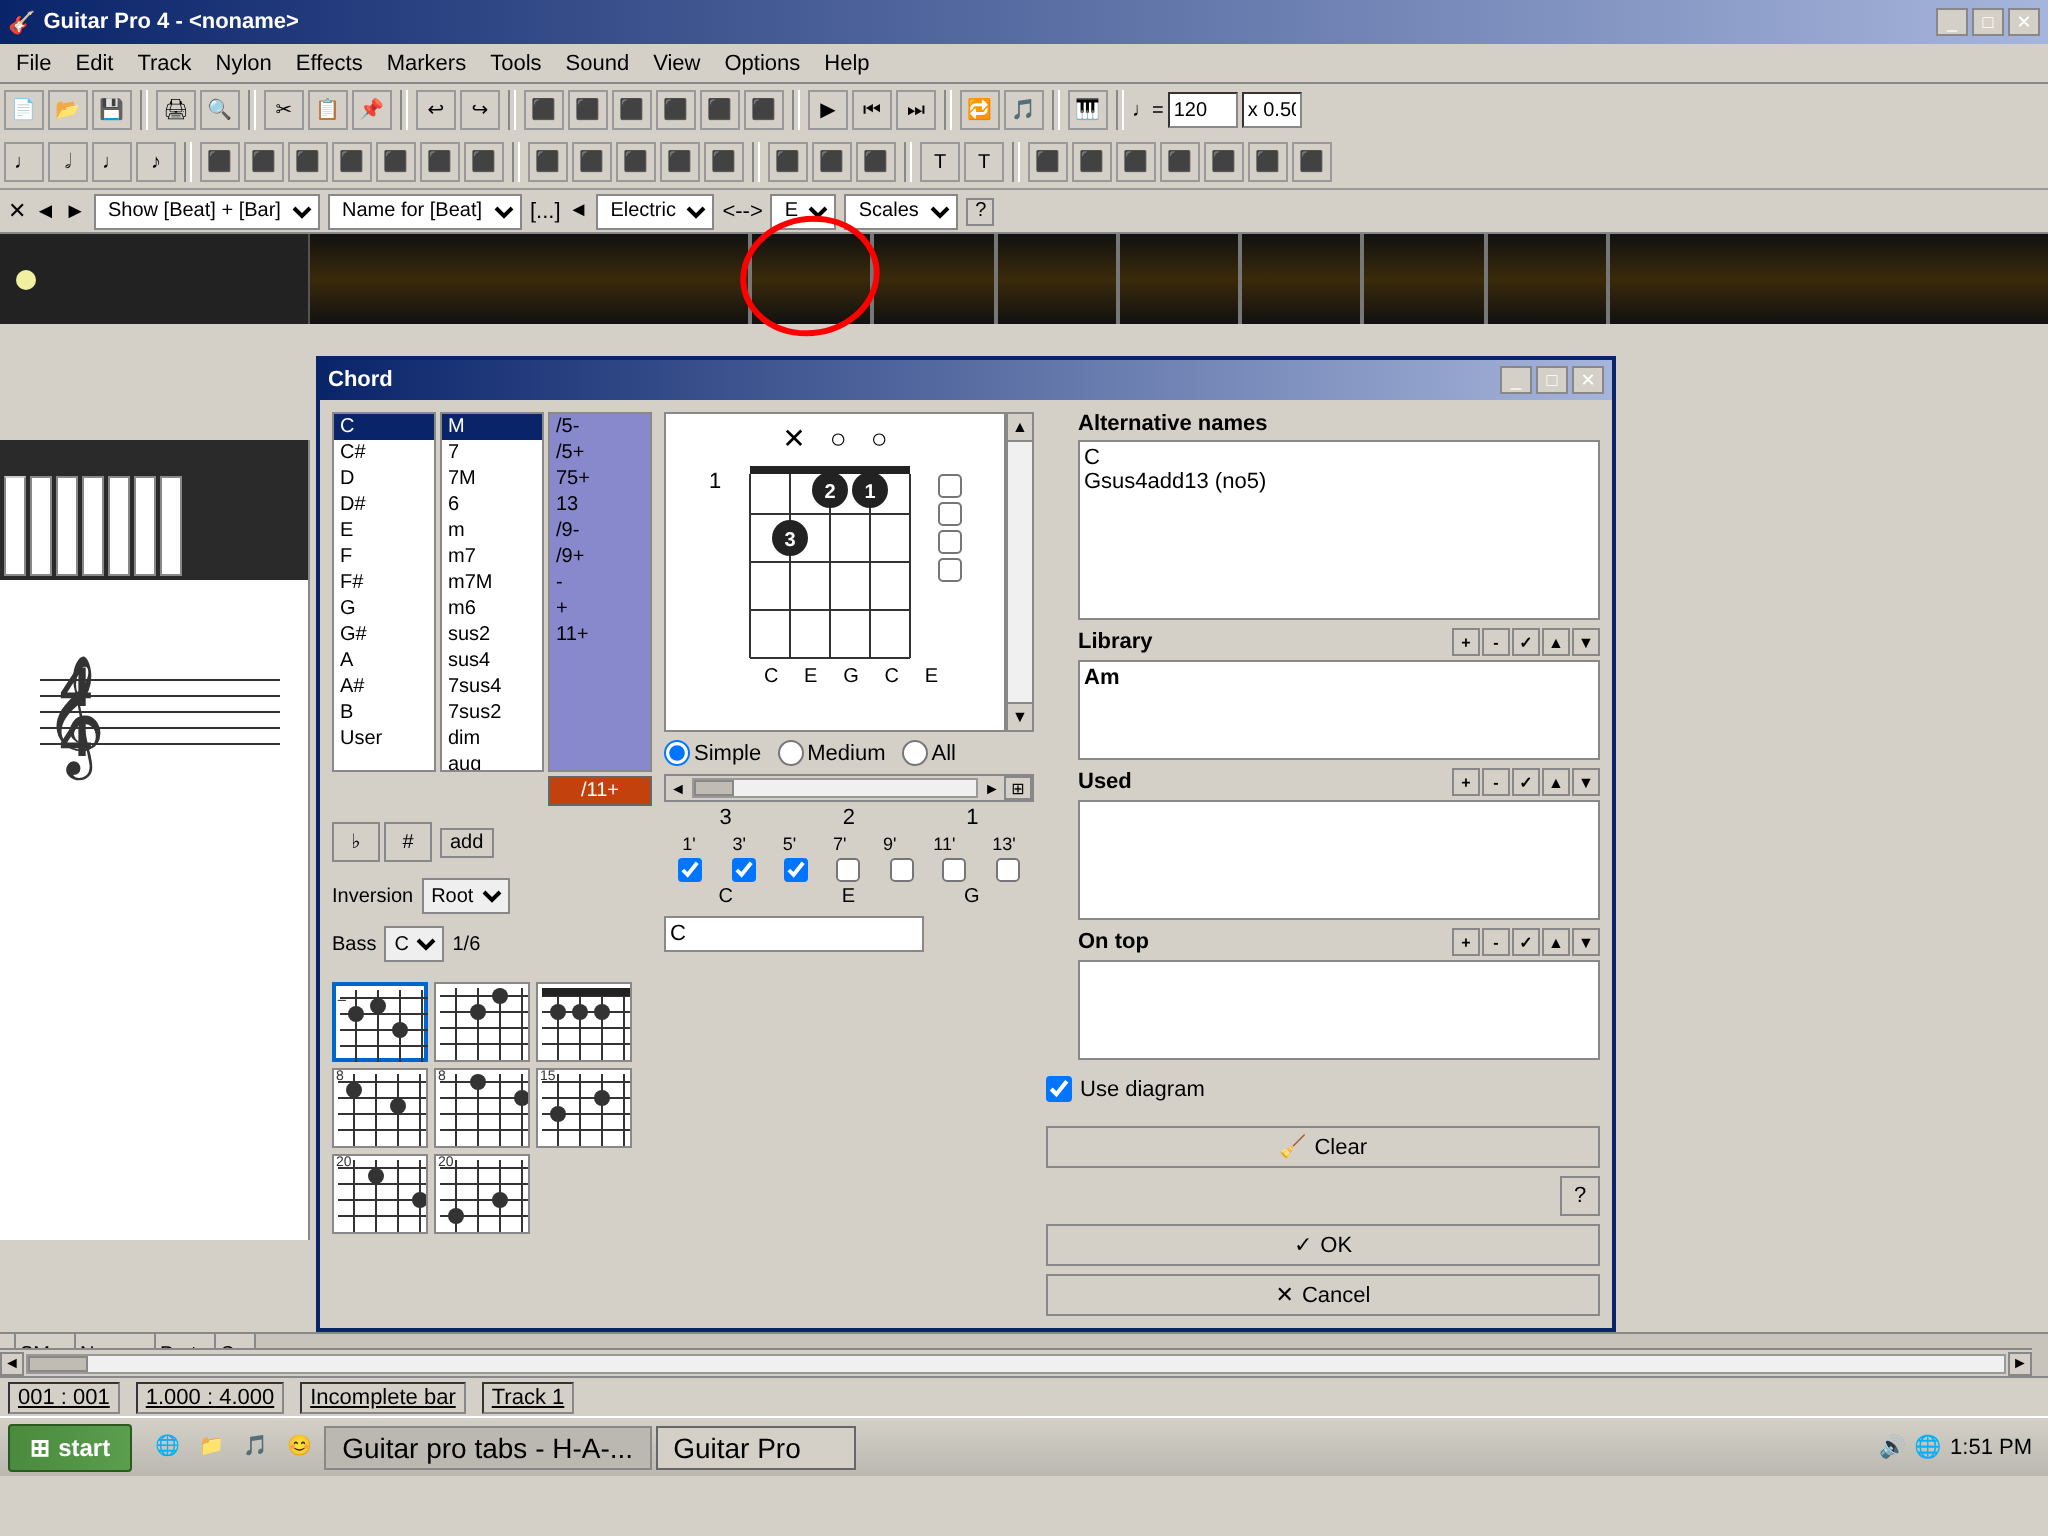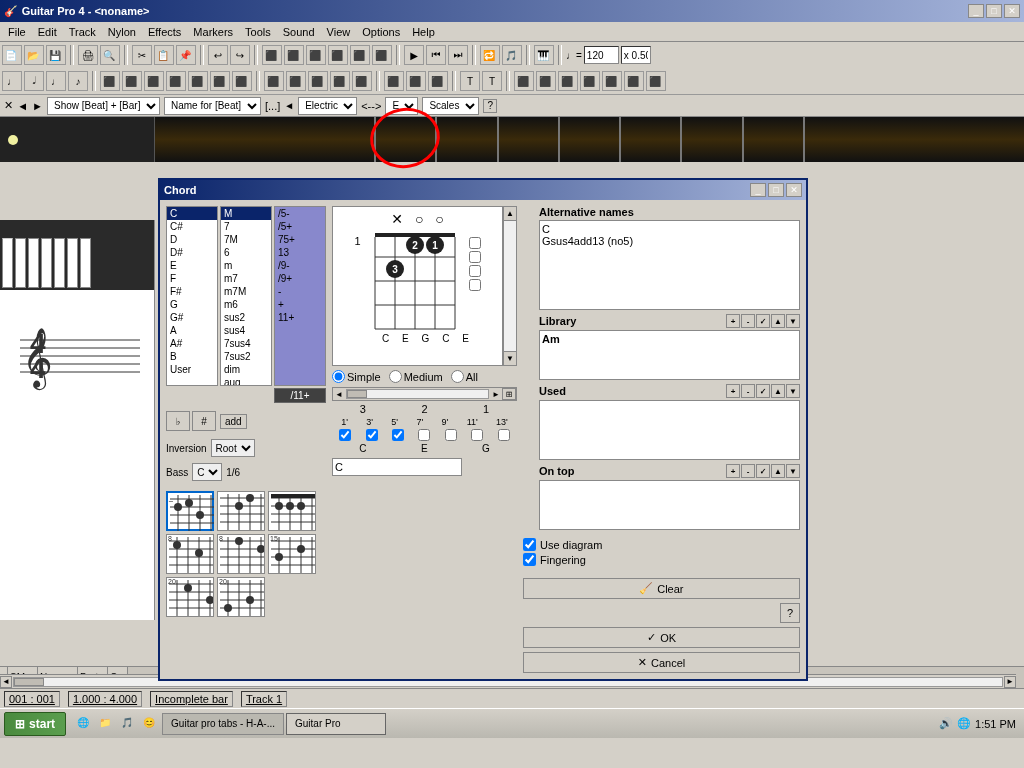--- a/index.html
+++ b/index.html
@@ -2,21 +2,21 @@
 <html><head>
   <meta charset="utf-8">
   <style>
     * { margin: 0; padding: 0; box-sizing: border-box; }
     body { font-family: 'Tahoma', 'Arial', sans-serif; font-size: 11px; background: #d4d0c8; overflow: hidden; width: 1024px; height: 768px; }
 
     
     .taskbar { position: absolute; bottom: 0; left: 0; width: 1024px; height: 30px; background: linear-gradient(to bottom, #d4d0c8, #bab8b0); border-top: 1px solid #fff; display: flex; align-items: center; z-index: 9999; }
     .start-btn { background: linear-gradient(to right, #4a8a3e, #5a9e4e); color: white; font-weight: bold; font-size: 12px; padding: 2px 10px; height: 24px; margin-left: 4px; border: 1px solid #2a5a1e; border-radius: 2px; display: flex; align-items: center; gap: 4px; cursor: pointer; }
     .taskbar-items { display: flex; gap: 2px; margin-left: 4px; flex: 1; }
-    .taskbar-item { background: #bab8b0; border: 1px solid #888; padding: 2px 8px; height: 22px; display: flex; align-items: center; font-size: 10px; cursor: pointer; min-width: 100px; }
+    .taskbar-item { background: #bab8b0; border: 1px solid #888; padding: 2px 8px; height: 22px; display: flex; align-items: center; font-size: 14px; cursor: pointer; min-width: 100px; }
     .taskbar-item.active { background: #d4d0c8; border-color: #666; }
     .taskbar-tray { display: flex; align-items: center; gap: 4px; padding-right: 8px; font-size: 11px; }
     .tray-time { font-size: 11px; }
 
     
     .main-window { position: absolute; top: 0; left: 0; width: 1024px; height: 738px; background: #d4d0c8; }
 
     
     .title-bar { background: linear-gradient(to right, #0a246a, #a6b5db); color: white; height: 22px; display: flex; align-items: center; padding: 0 4px; justify-content: space-between; }
     .title-bar-text { font-size: 11px; font-weight: bold; display: flex; align-items: center; gap: 4px; }
@@ -298,21 +298,21 @@
               <div>/5+</div>
               <div>75+</div>
               <div>13</div>
               <div>/9-</div>
               <div>/9+</div>
               <div>-</div>
               <div>+</div>
               <div>11+</div>
             </div>
 
-            <div style="background:#404040; color:white; border:1px solid #666; font-size:10px; padding:1px 3px; margin-top:2px; text-align:center;">/11+</div>
+            <div style="background:#c2410c; color:white; border:1px solid #666; font-size:10px; padding:1px 3px; margin-top:2px; text-align:center;">/11+</div>
           </div>
         </div>
 
         <div style="display:flex; gap:4px; align-items:center; margin-top:4px;">
           <div style="display:flex; gap:2px;">
             <div class="chord-small-btn">♭</div>
             <div class="chord-small-btn">#</div>
           </div>
           <div class="chord-add-btn">add</div>
         </div>
@@ -637,24 +637,20 @@
             </div>
           </div>
           <div class="chord-ontop-box"></div>
         </div>
 
         <div class="chord-checkboxes">
           <label class="chord-chk-row">
             <input type="checkbox" checked="" style="">
             <span>Use diagram</span>
           </label>
-          <label class="chord-chk-row">
-            <input type="checkbox" checked="" style="">
-            <span>Fingering</span>
-          </label>
         </div>
 
         <div class="chord-action-btns">
           <button class="chord-action-btn">
             <span>🧹</span>
             <span>Clear</span>
           </button>
           <div style="display:flex; justify-content:flex-end;">
             <div class="chord-help-btn">?</div>
           </div>

